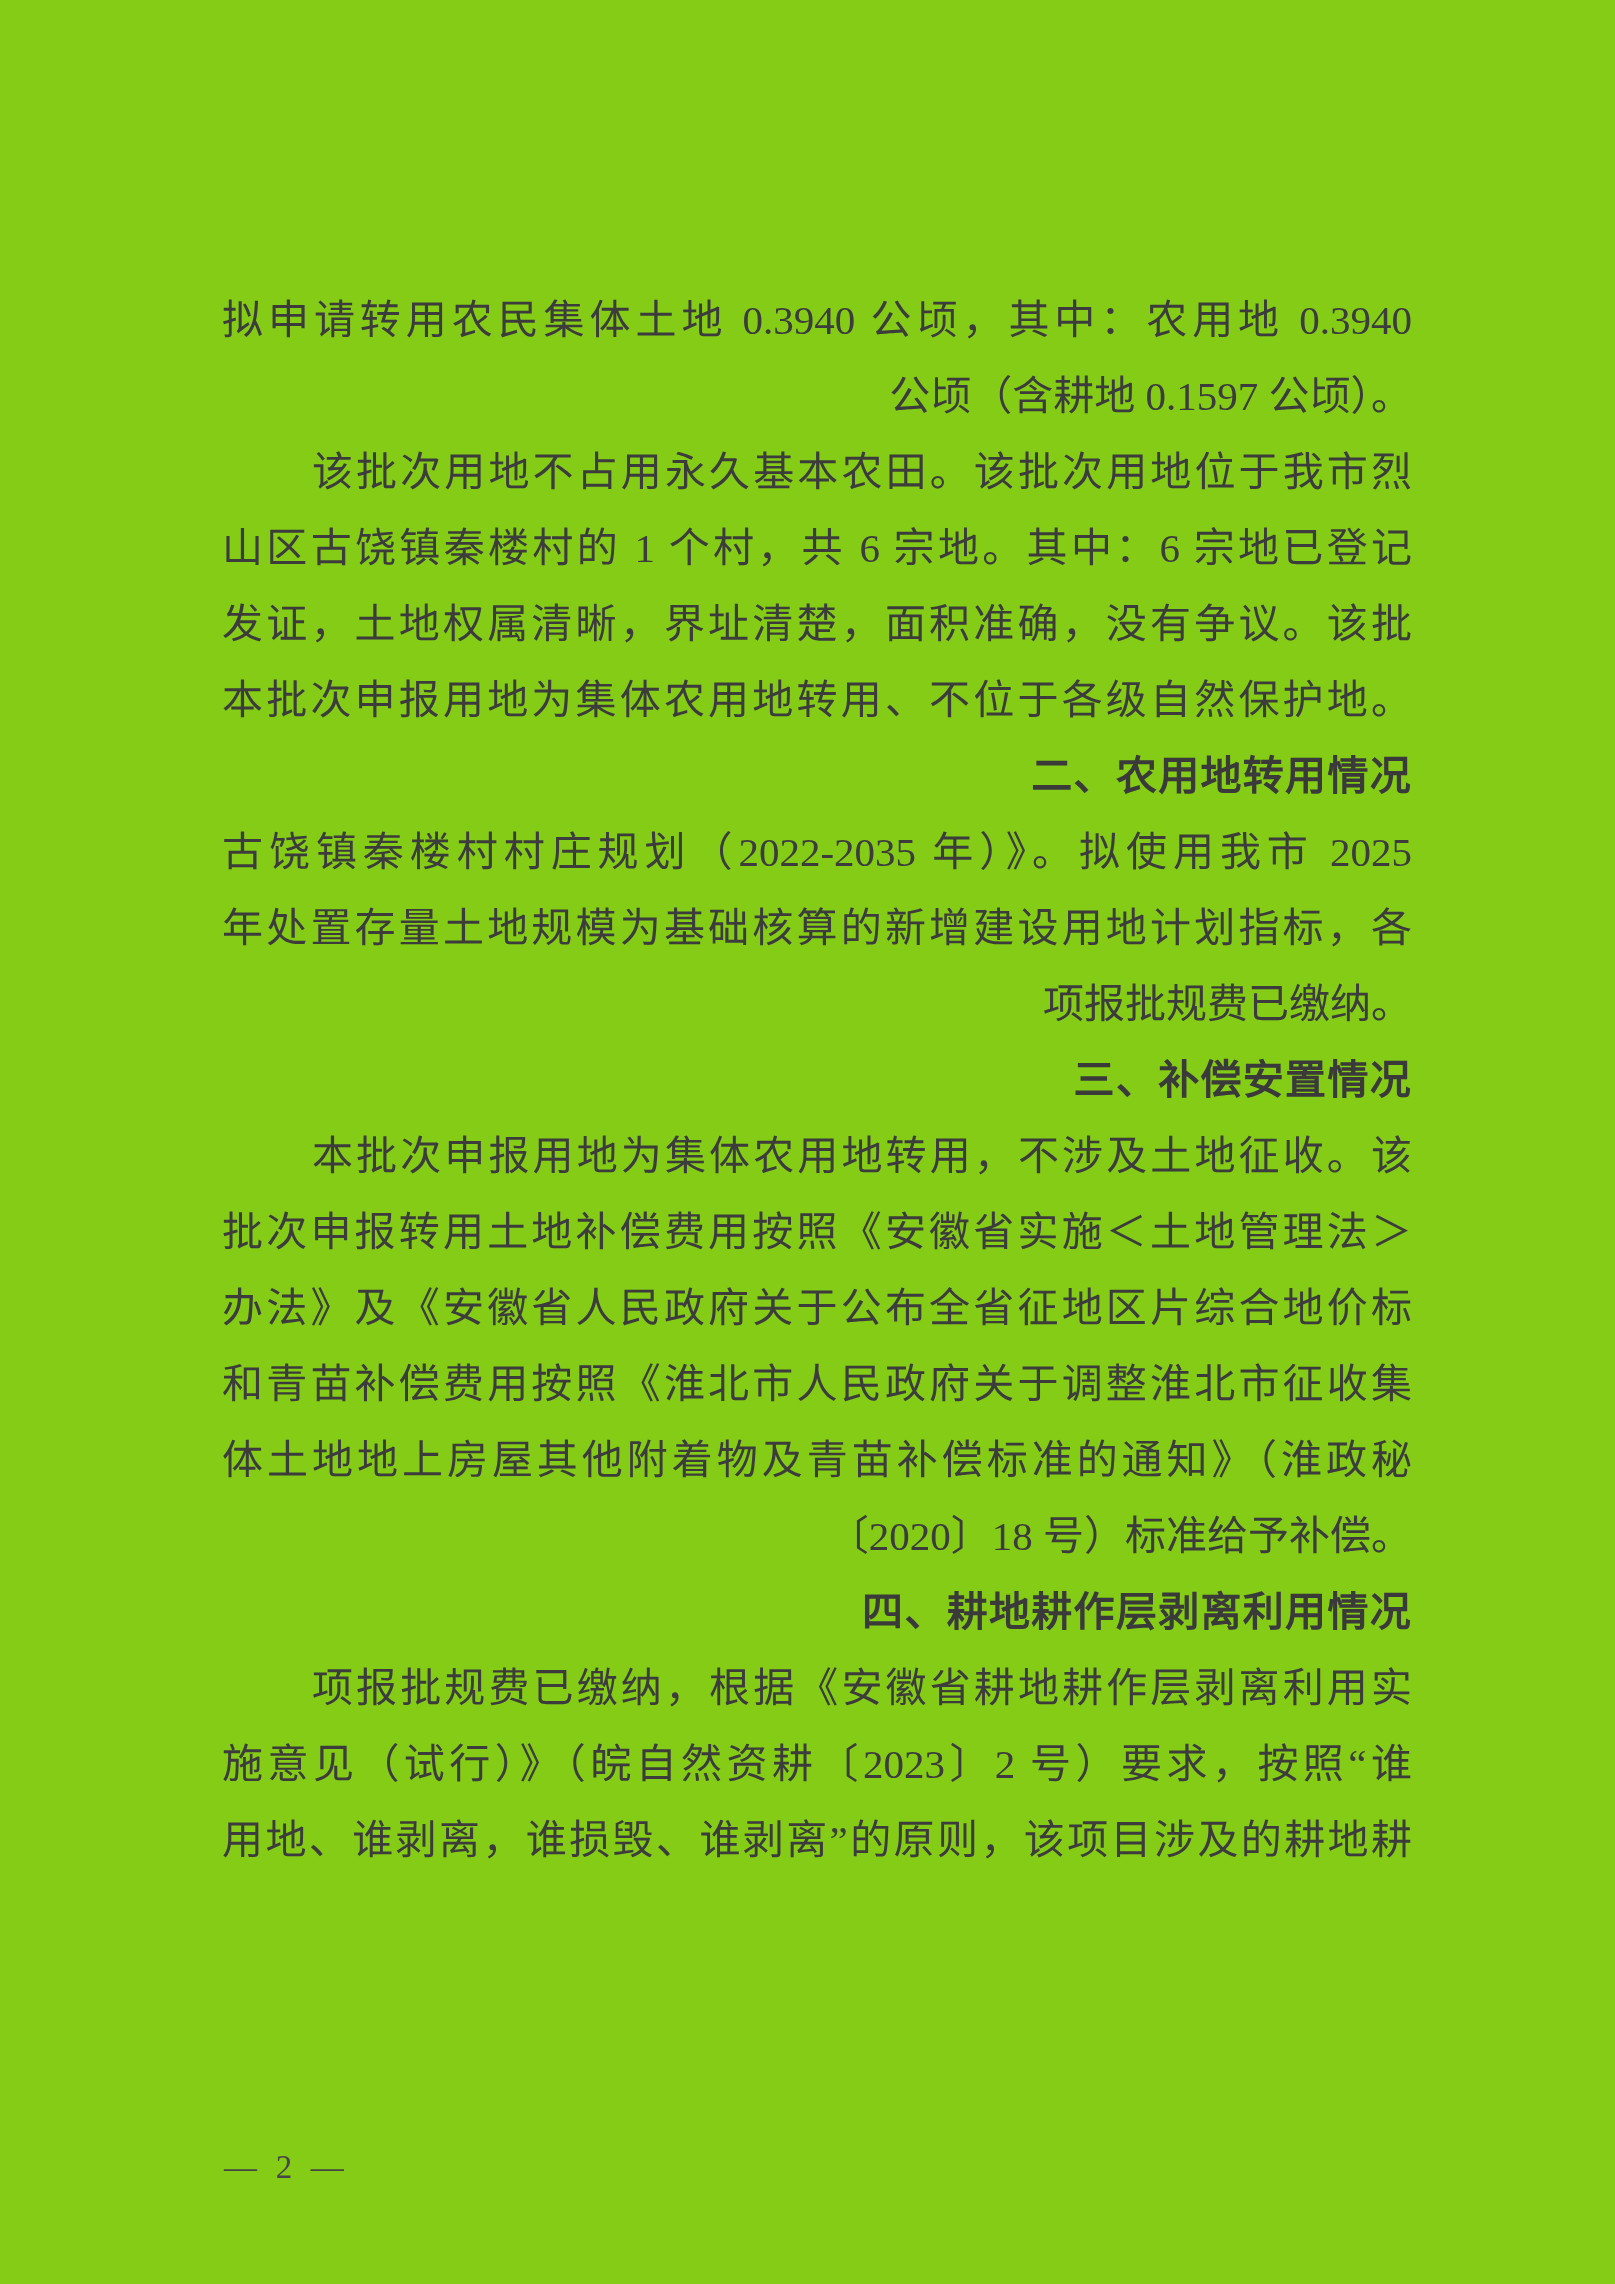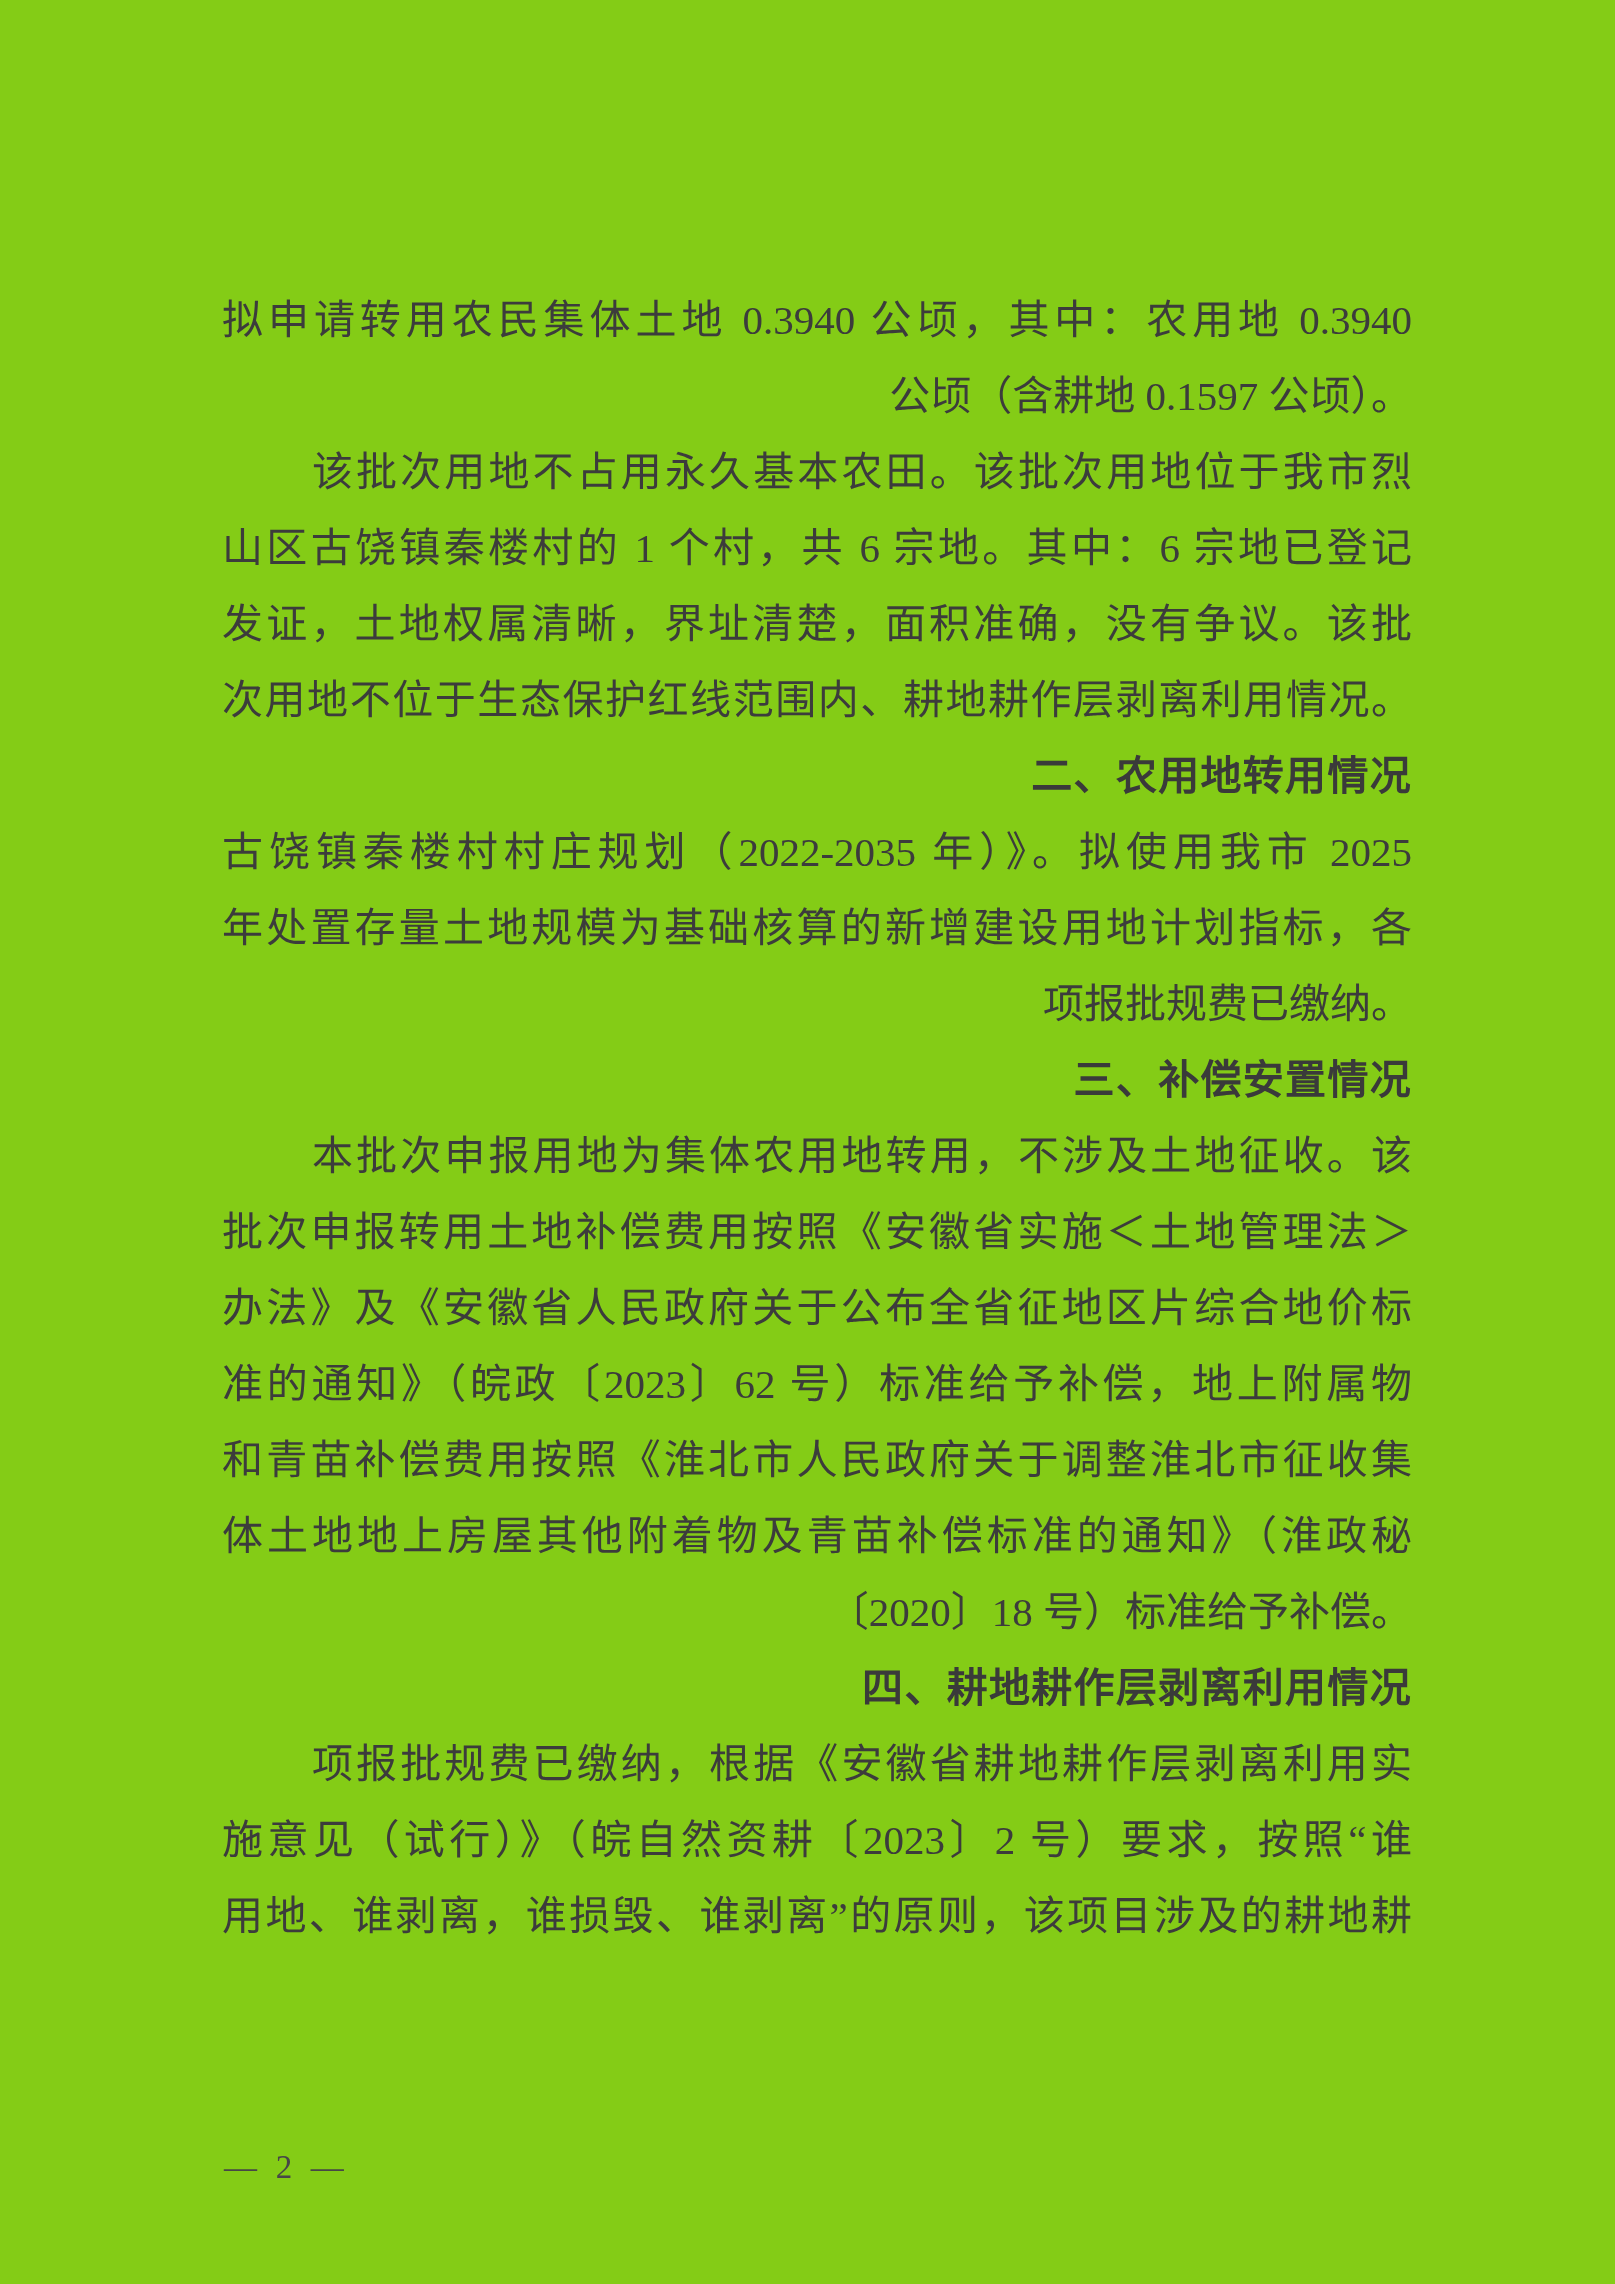--- a/index.html
+++ b/index.html
@@ -59,30 +59,29 @@
 </head>
 <body>
 
 <div class="page">
   <main class="text-block">
     <div class="line just">拟申请转用农民集体土地 0.3940 公顷，其中：农用地 0.3940</div>
     <div class="line">公顷（含耕地 0.1597 公顷）。</div>
     <div class="line just indent">该批次用地不占用永久基本农田。该批次用地位于我市烈</div>
     <div class="line just">山区古饶镇秦楼村的 1 个村，共 6 宗地。其中：6 宗地已登记</div>
     <div class="line just">发证，土地权属清晰，界址清楚，面积准确，没有争议。该批</div>
-    <div class="line just">次用地不位于生态保护红线范围内、耕地耕作层剥离利用情况。</div>
+    <div class="line just">本批次申报用地为集体农用地转用、不位于各级自然保护地。</div>
     <div class="line heading indent">二、农用地转用情况</div>
     <div class="line just">古饶镇秦楼村村庄规划（2022-2035 年）》。拟使用我市 2025</div>
     <div class="line just">年处置存量土地规模为基础核算的新增建设用地计划指标，各</div>
     <div class="line">项报批规费已缴纳。</div>
     <div class="line heading indent">三、补偿安置情况</div>
     <div class="line just indent">本批次申报用地为集体农用地转用，不涉及土地征收。该</div>
     <div class="line just">批次申报转用土地补偿费用按照《安徽省实施＜土地管理法＞</div>
     <div class="line just">办法》及《安徽省人民政府关于公布全省征地区片综合地价标</div>
-    <div class="line just">准的通知》（皖政〔2023〕62 号）标准给予补偿，地上附属物</div>
     <div class="line just">和青苗补偿费用按照《淮北市人民政府关于调整淮北市征收集</div>
     <div class="line just">体土地地上房屋其他附着物及青苗补偿标准的通知》（淮政秘</div>
     <div class="line">〔2020〕18 号）标准给予补偿。</div>
     <div class="line heading indent">四、耕地耕作层剥离利用情况</div>
     <div class="line just indent">项报批规费已缴纳，根据《安徽省耕地耕作层剥离利用实</div>
     <div class="line just">施意见（试行）》（皖自然资耕〔2023〕2 号）要求，按照“谁</div>
     <div class="line just">用地、谁剥离，谁损毁、谁剥离”的原则，该项目涉及的耕地耕</div>
   </main>
 
   <footer class="page-number">— 2 —</footer>

